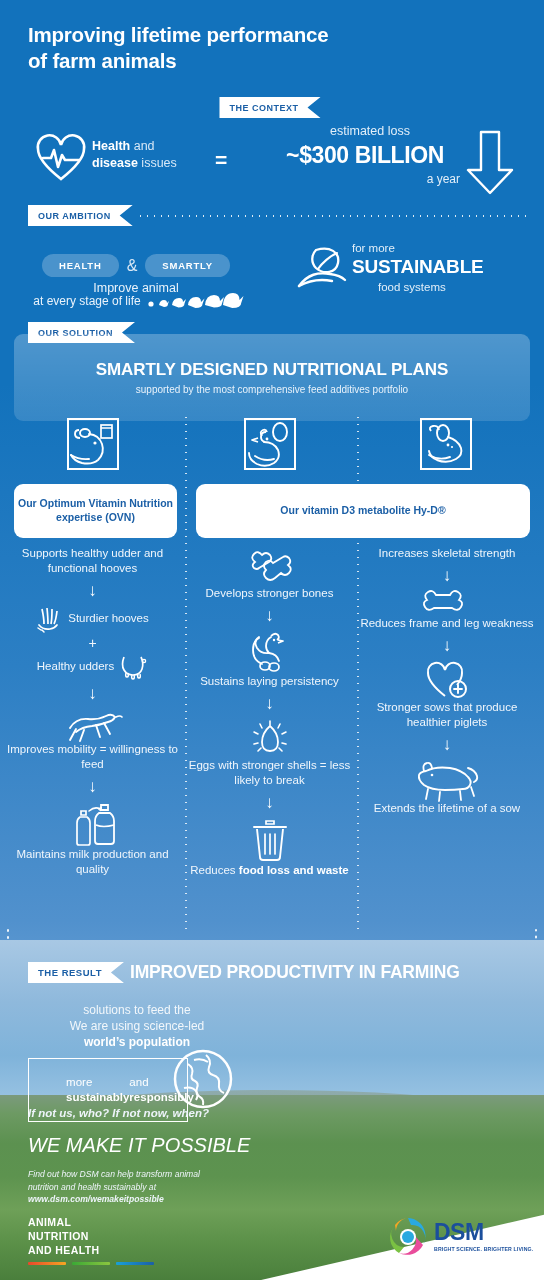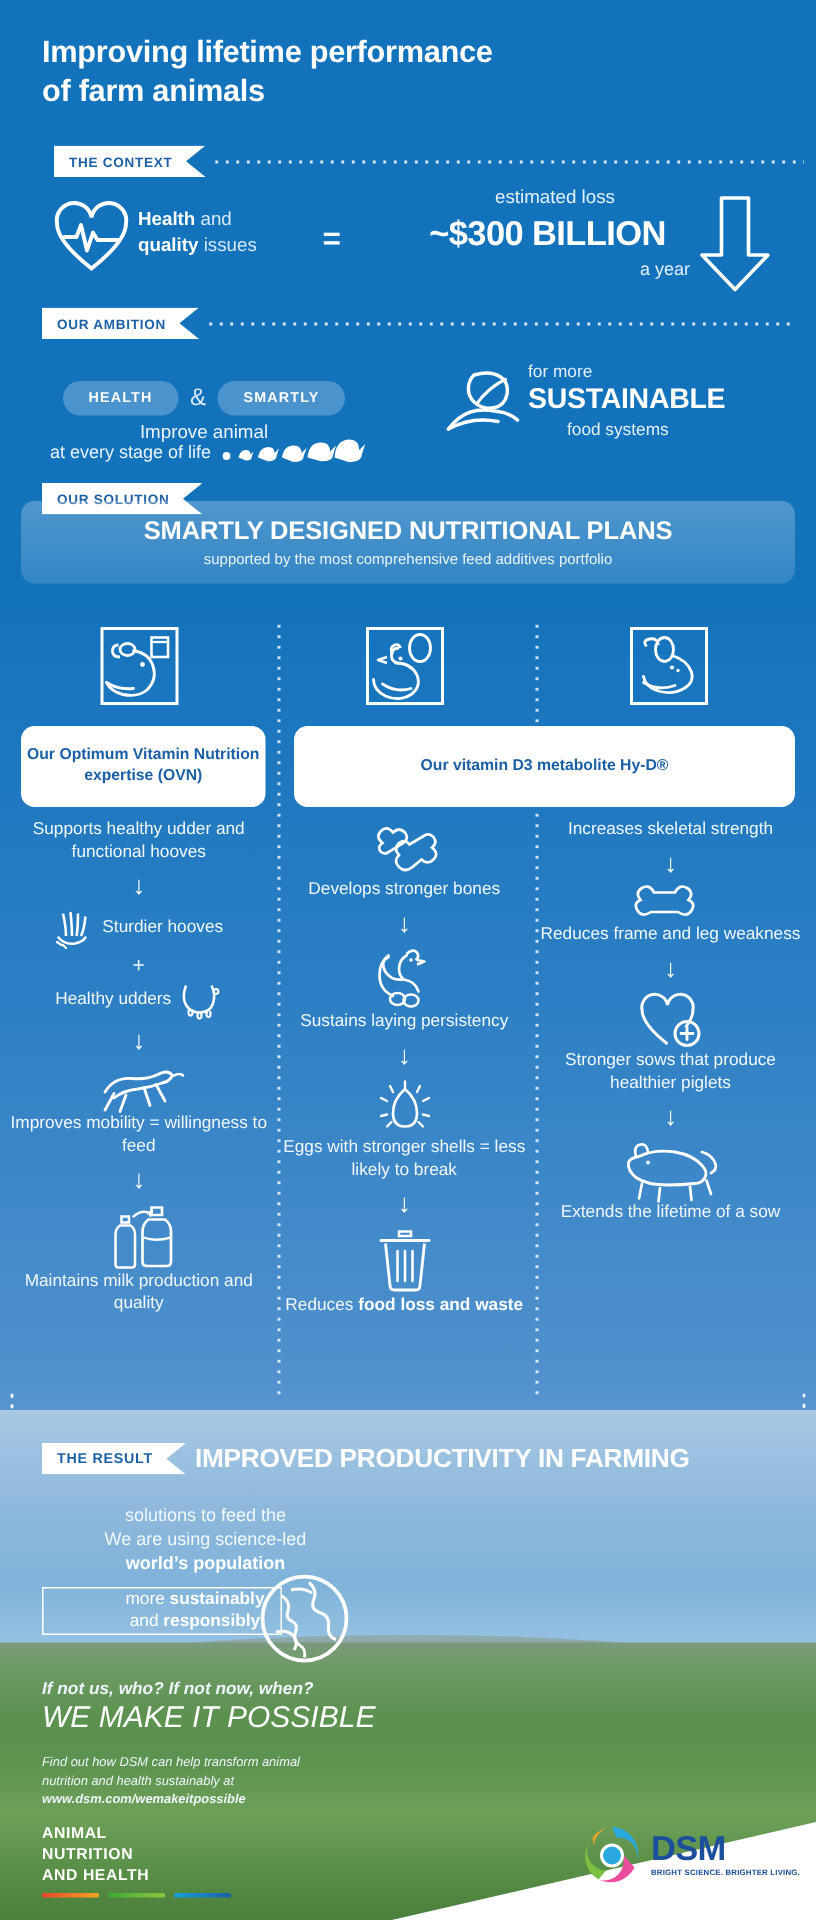--- a/index.html
+++ b/index.html
@@ -51,21 +51,21 @@
           font-size:9.5px; font-weight:bold; letter-spacing:.8px; }
   .amp { font-size:16px; color:#dbe9f6; padding:0 2px; }
   .stage { position:absolute; left:0; top:54px; width:272px; display:flex;
            justify-content:center; align-items:flex-end; font-size:12px; color:#eaf3fb; gap:2px; }
   .hand { position:absolute; left:296px; top:10px; }
   .formore { position:absolute; left:352px; top:8px; font-size:11.5px; color:#e3eff9; }
   .sustain { position:absolute; left:352px; top:22px; font-size:19px; font-weight:bold; letter-spacing:-.2px; }
   .foodsys { position:absolute; left:378px; top:47px; font-size:11.5px; color:#e3eff9; }
 
   
-  .solbanner { position:absolute; left:14px; top:334px; width:516px; height:55px;
+  .solbanner { position:absolute; left:14px; top:334px; width:516px; height:87px;
                background:linear-gradient(180deg,rgba(255,255,255,.26),rgba(255,255,255,.14));
                border-radius:9px; display:flex; flex-direction:column;
                align-items:center; justify-content:center; gap:4px; }
   .solbanner .h { font-size:17px; font-weight:bold; letter-spacing:-.1px; }
   .solbanner .s { font-size:10px; color:#e8f2fb; }
 
   
   .cols { position:absolute; left:0; top:414px; width:544px; height:520px; }
   .vdiv { position:absolute; top:0; width:2px; height:516px;
           background-image:radial-gradient(circle,#ffffff 1px, transparent 1.1px);
@@ -96,26 +96,26 @@
                background:linear-gradient(180deg,#8ea8a6,#7e9b7e); border-radius:50% 50% 0 0 / 100% 100% 0 0; opacity:.85; }
   .whitewedge { position:absolute; left:0; bottom:0; width:544px; height:96px; background:#fff;
                 clip-path:polygon(48% 100%,100% 32%,100% 100%); }
   .resulttag { position:absolute; left:28px; top:22px; display:flex; align-items:center; }
   .resulttag .tag { background:#fff; color:#1b5fa6; font-size:9.5px; }
   .resulthead { position:absolute; left:130px; top:22px; font-size:17.5px; font-weight:bold;
                 color:#fff; letter-spacing:-.2px; line-height:21px; }
   .rtxt { position:absolute; left:22px; top:62px; width:230px; text-align:center;
           font-size:12px; line-height:1.34; color:#f2f7fb; }
   .rtxt b { font-weight:bold; color:#fff; }
-  .sustbox { position:absolute; left:28px; top:118px; width:160px; height:32px;
-             border:1.5px solid #ffffff; display:flex; flex-direction:column;
+  .sustbox { position:absolute; left:28px; top:118px; width:160px; height:64px;
+             border:1.5px solid #ffffff; display:flex; flex-direction:row;
              align-items:center; justify-content:center; font-size:11.5px; line-height:1.3;padding-left:44px; }
   .sustbox b { font-weight:bold; }
   .globe { position:absolute; left:172px; top:108px; }
-  .slog1 { position:absolute; left:28px; top:180px; font-size:11.5px; font-style:italic; font-weight:bold; color:#eef4fa; }
+  .slog1 { position:absolute; left:28px; top:167px; font-size:11.5px; font-style:italic; font-weight:bold; color:#eef4fa; }
   .slog2 { position:absolute; left:28px; top:194px; font-size:20px; font-style:italic; font-weight:normal; }
   .findout { position:absolute; left:28px; top:228px; width:220px; font-size:8.6px;
              font-style:italic; line-height:1.46; color:#eef4fa; }
   .findout b { font-weight:bold; font-style:italic; }
   .anh { position:absolute; left:28px; top:276px; font-size:10.5px; font-weight:bold;
          line-height:1.32; letter-spacing:.4px; }
   .anhbars { position:absolute; left:28px; top:322px; display:flex; gap:6px; }
   .bar { width:38px; height:3px; border-radius:1px; }
   .b1 { background:linear-gradient(90deg,#e8472b,#f5a623); }
   .b2 { background:linear-gradient(90deg,#3aa935,#8cc63f); }
@@ -129,35 +129,35 @@
 </head>
 <body>
 
 <div id="page">
 
   <div class="title">
     <div>Improving lifetime performance</div>
     <div>of farm animals</div>
   </div>
 
-  <div class="tagrow" style="top:97px; left:36px; width:500px;">
+  <div class="tagrow" style="top:97px; left:20px; width:500px;flex-direction:column;">
     <div class="tag">THE CONTEXT</div>
     <div class="dots"></div>
   </div>
 
   <div class="ctx">
     <div class="heart">
       <svg width="50" height="46" viewBox="0 0 50 46">
         <path d="M25 43 C6 28 2 19 2 13 A11 11 0 0 1 25 9 A11 11 0 0 1 48 13 C48 19 44 28 25 43 Z" fill="none" stroke="#fff" stroke-width="2.6"></path>
         <path d="M7 22 H15 L18 14 L22 31 L26 19 L29 24 H43" fill="none" stroke="#fff" stroke-width="2.6" stroke-linejoin="round" stroke-linecap="round"></path>
       </svg>
     </div>
     <div class="ctxtxt">
       <div><b>Health</b><span class="lt"> and</span></div>
-      <div><b>quality</b><span class="lt"> issues</span></div>
+      <div><b>disease</b><span class="lt"> issues</span></div>
     </div>
     <div class="eq">=</div>
     <div class="estloss">estimated loss</div>
     <div class="billion">~$300 BILLION</div>
     <div class="ayear">a year</div>
     <div class="bigarrow">
       <svg width="48" height="66" viewBox="0 0 48 66">
         <path d="M15 2 H33 V40 H46 L24 63 L2 40 H15 Z" fill="none" stroke="#fff" stroke-width="2.4" stroke-linejoin="round"></path>
       </svg>
     </div>

